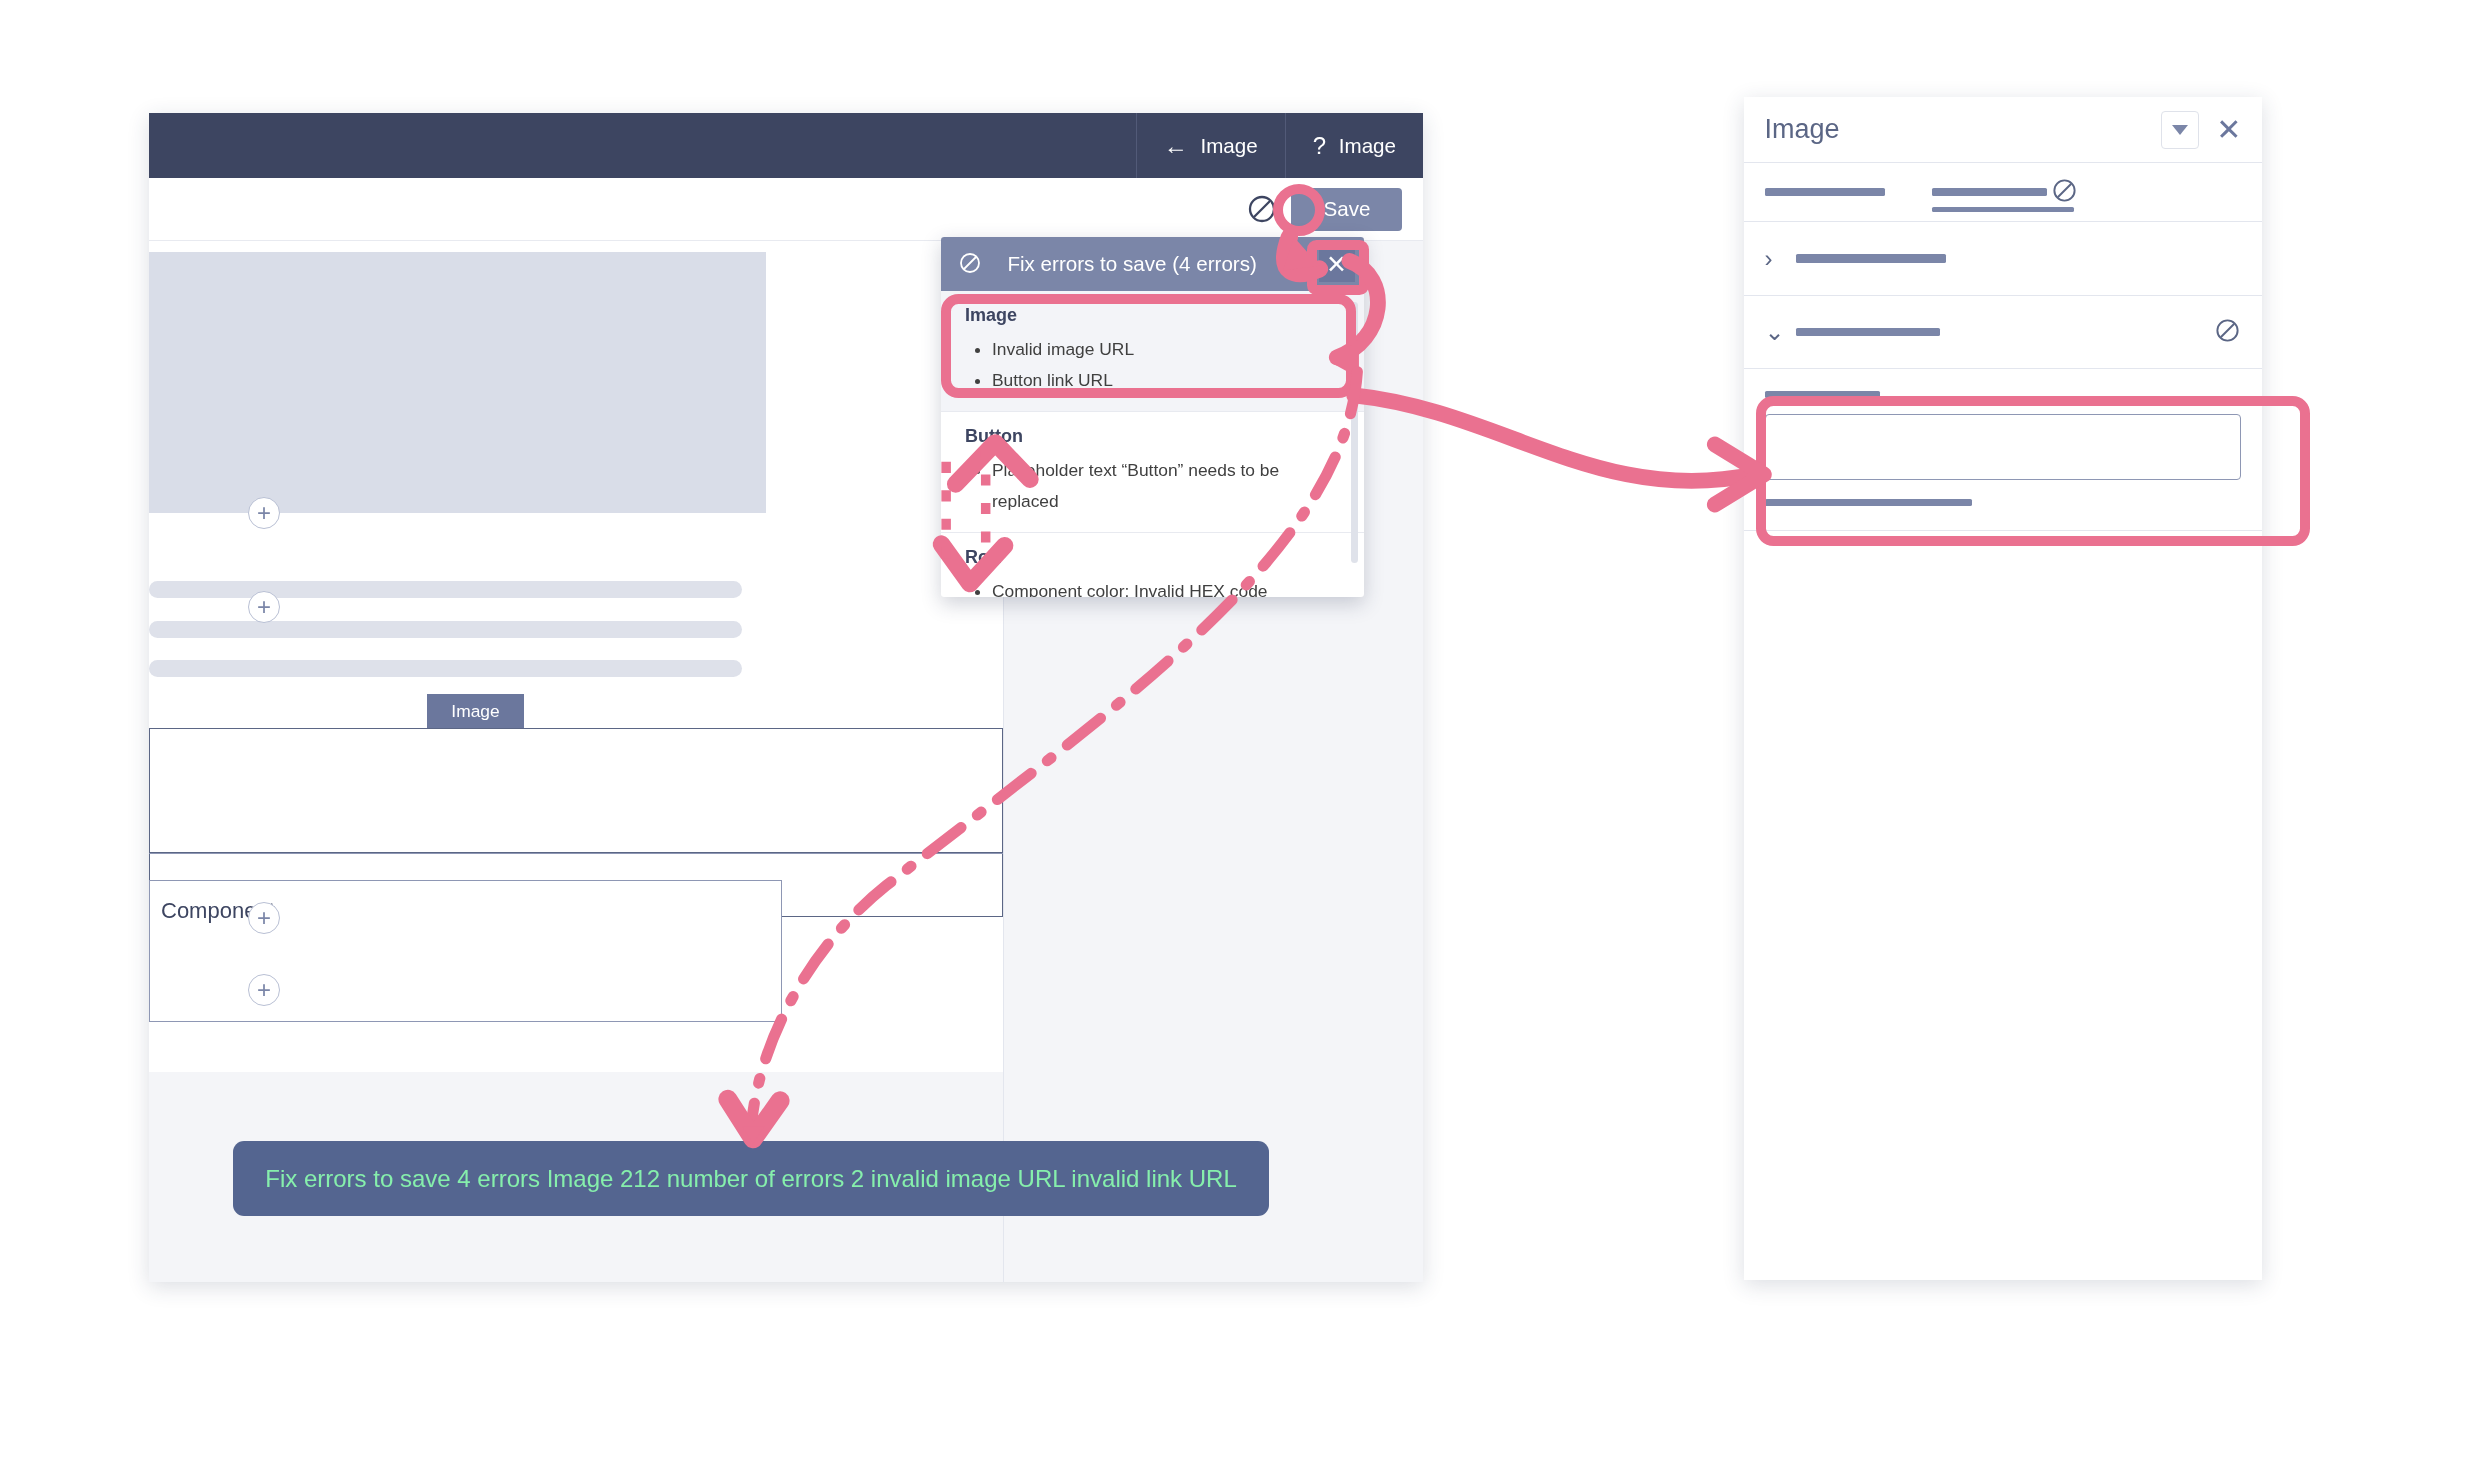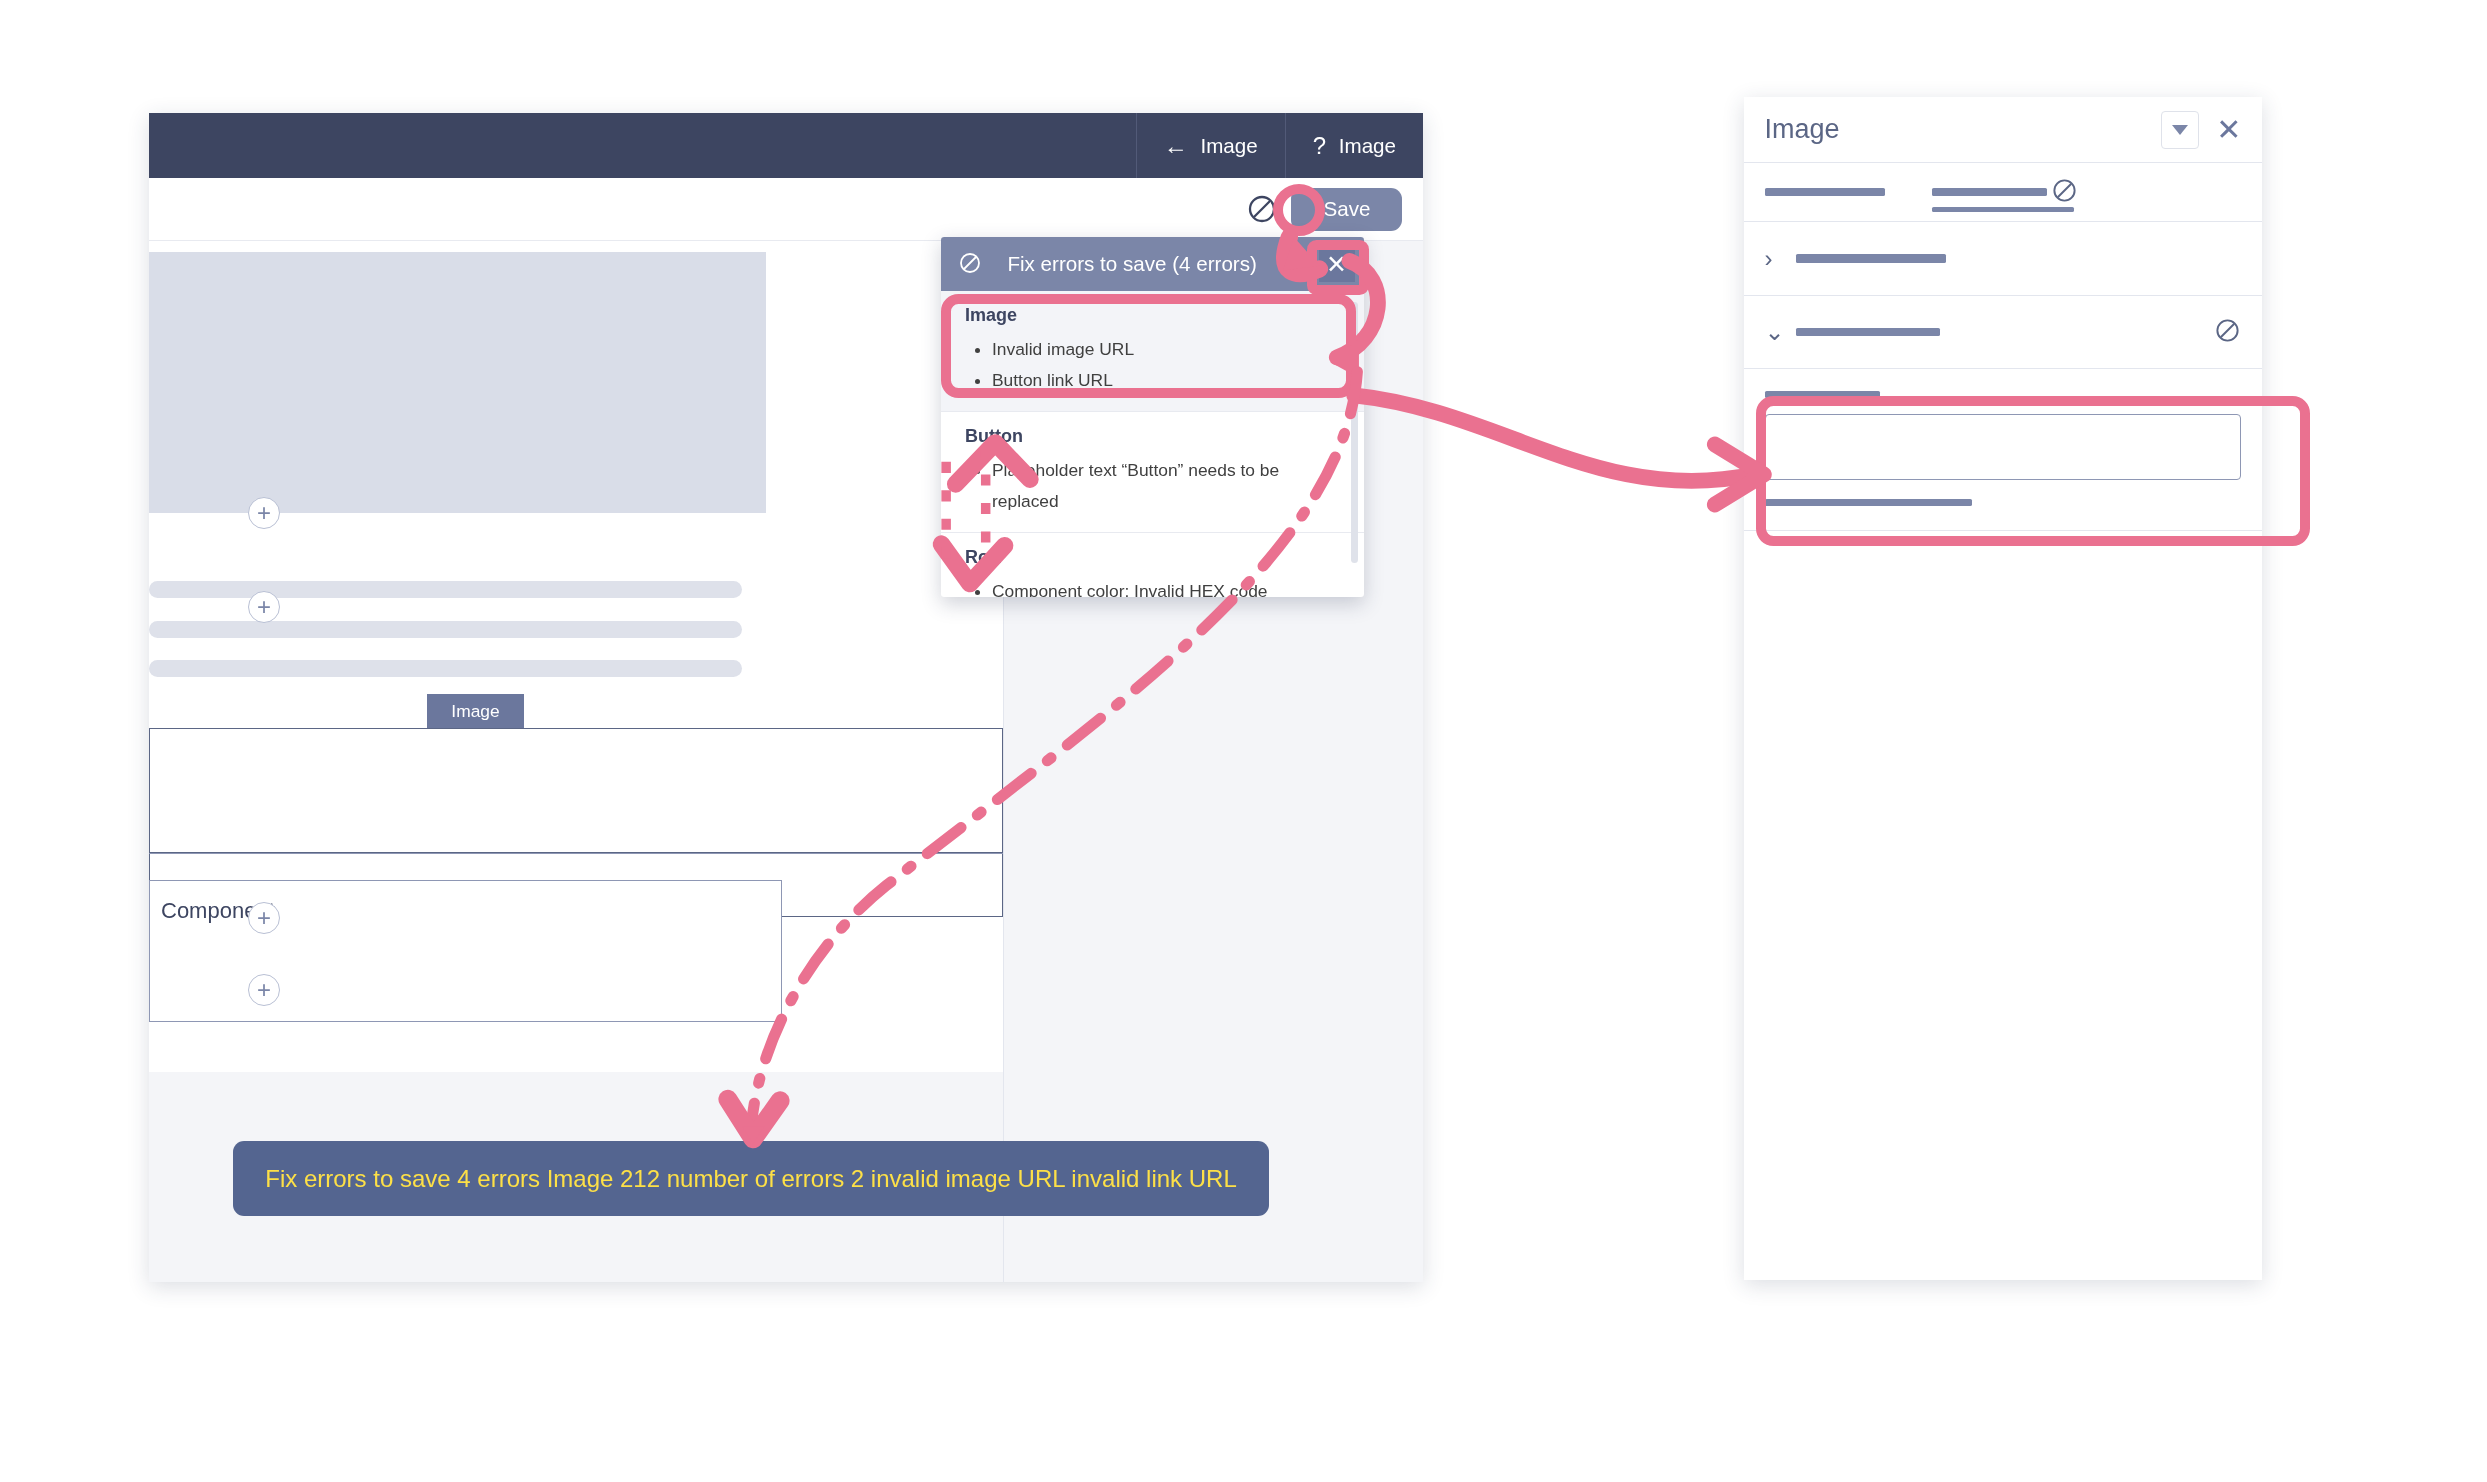--- a/index.html
+++ b/index.html
@@ -35,21 +35,21 @@
     background:#ffffff; display:flex; justify-content:flex-end; align-items:center;
     padding-right:20.6px; box-sizing:border-box; border-bottom:0.8px solid #e8eaf0;
   }
   .err-indicator{
     width:36px;height:36px;border-radius:50%;
     display:flex;align-items:center;justify-content:center;
     margin-right:11px;
   }
   .save-btn{
     background:#7b86a8;color:#ffffff;font-size:20.6px;
-    padding:9.5px 32px;border-radius:11px;border:none;
+    padding:9.5px 32px;border-radius:4px;border:none;
     font-family:"Liberation Sans", sans-serif;
   }
 
   
   .canvas{
     position:absolute;left:0;top:128px;width:1274px;height:1041px;
     background:#f4f5f8; overflow:hidden;
   }
   .page-col{
     position:absolute;left:0;top:0;width:854px;height:1041px;background:#ffffff;
@@ -125,21 +125,21 @@
   .err-list{margin:0;padding-left:27px;}
   .err-list li{color:#404040;font-size:17.4px;line-height:1.75;}
   .err-scroll{
     position:absolute;right:6.3px;top:11px;width:7.1px;height:261px;
     background:#dfe2ea;border-radius:4px;
   }
 
   
   .caption{
     position:absolute;left:233px;top:1141px;width:1036px;
-    background:#546590;color:#fde047;border-radius:11px;
+    background:#546590;color:#86efac;border-radius:11px;
     padding:20.6px 32px;box-sizing:border-box;
     font-size:24px;line-height:1.4;text-align:center;
     z-index:45;
   }
 
   
   .side-panel{
     position:absolute;left:1744px;top:97px;width:518px;height:1183px;
     background:#ffffff;box-shadow:0 4.7px 20.6px rgba(40,50,80,.16);
   }

